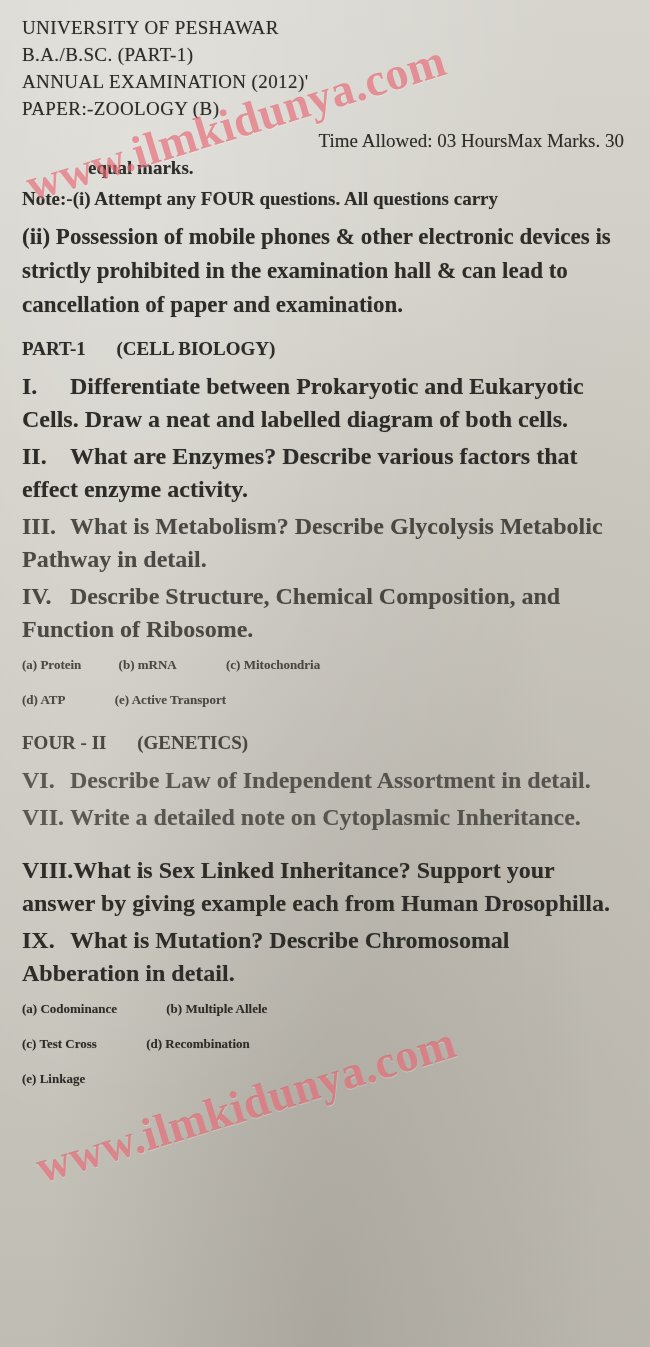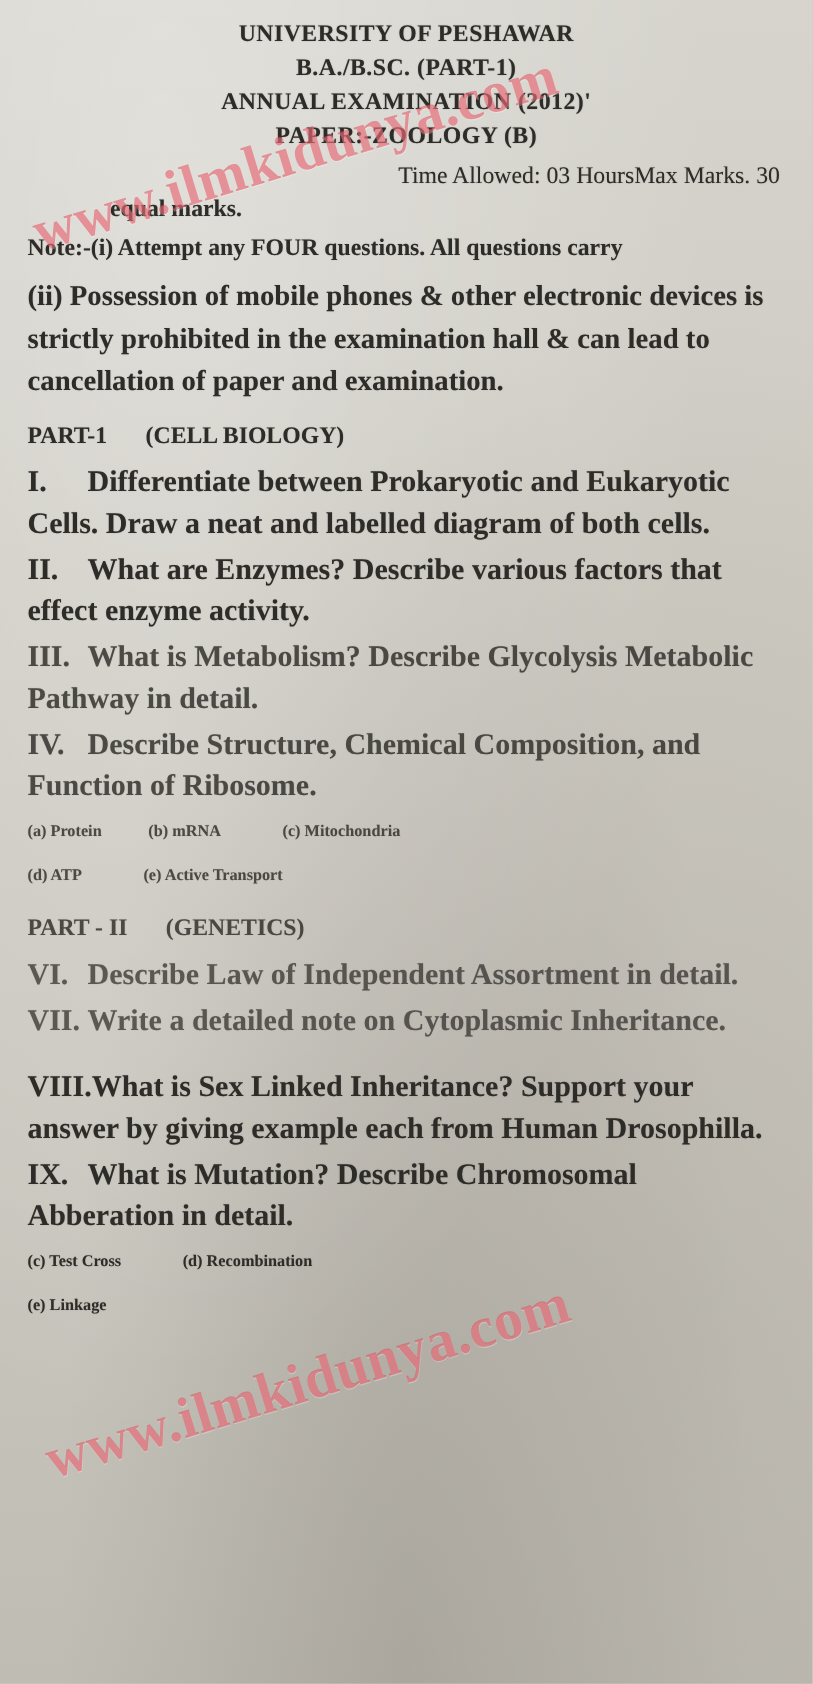--- a/index.html
+++ b/index.html
@@ -26,22 +26,22 @@
       linear-gradient(180deg, #d6d4cd 0%, #cecbc3 35%, #c9c6be 70%, #bfbcb3 100%);
   }
   .sheet {
     position: absolute;
     inset: 0;
     padding: 14px 22px 0 22px;
     box-sizing: border-box;
   }
 
   .head-block {
-    text-align: center;
-    font-weight: bold;
+    text-align: left;
+    font-weight: normal;
     letter-spacing: 0.4px;
   }
   .head-line {
     font-size: 19px;
     line-height: 27px;
     text-shadow: 0 0 1px rgba(60,58,54,0.45);
   }
 
   .meta-row {
     display: flex;
@@ -202,41 +202,51 @@
       <span>(d)</span>
       <span>ATP</span>
     </span>
     <span class="opt">
       <span>(e)</span>
       <span>Active Transport</span>
     </span>
   </div>
 
   <div class="section-title faded">
-    <span>PART - II</span>
+    <span>FOUR - II</span>
     <span class="sec-name">(GENETICS)</span>
   </div>
 
   <div class="q faded2">
     <span class="num">VI.</span><span>Describe Law of Independent Assortment in detail.</span>
   </div>
 
   <div class="q faded2">
     <span class="num">VII.</span><span>Write a detailed note on Cytoplasmic Inheritance.</span>
   </div>
 
   <div class="q" style="margin-top:20px">
     <span class="num">VIII.</span><span>What is Sex Linked Inheritance? Support your answer by giving example each from Human Drosophilla.</span>
   </div>
 
   <div class="q">
     <span class="num">IX.</span><span>What is Mutation? Describe Chromosomal Abberation in detail.</span>
   </div>
 
 
+  <div class="opts">
+    <span class="opt gap-b">
+      <span>(a)</span>
+      <span>Codominance</span>
+    </span>
+    <span class="opt">
+      <span>(b)</span>
+      <span>Multiple Allele</span>
+    </span>
+  </div>
 
   <div class="opts">
     <span class="opt gap-b">
       <span>(c)</span>
       <span>Test Cross</span>
     </span>
     <span class="opt">
       <span>(d)</span>
       <span>Recombination</span>
     </span>

